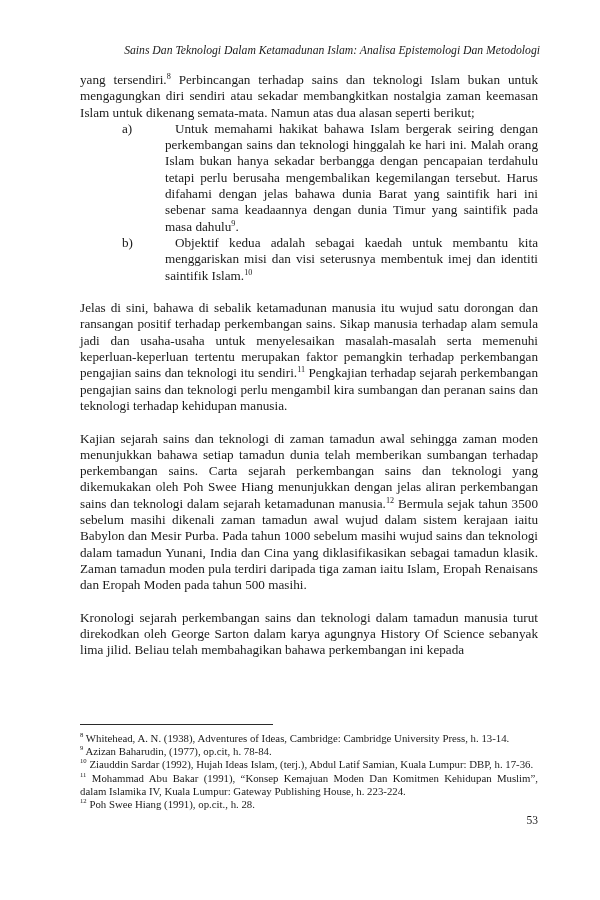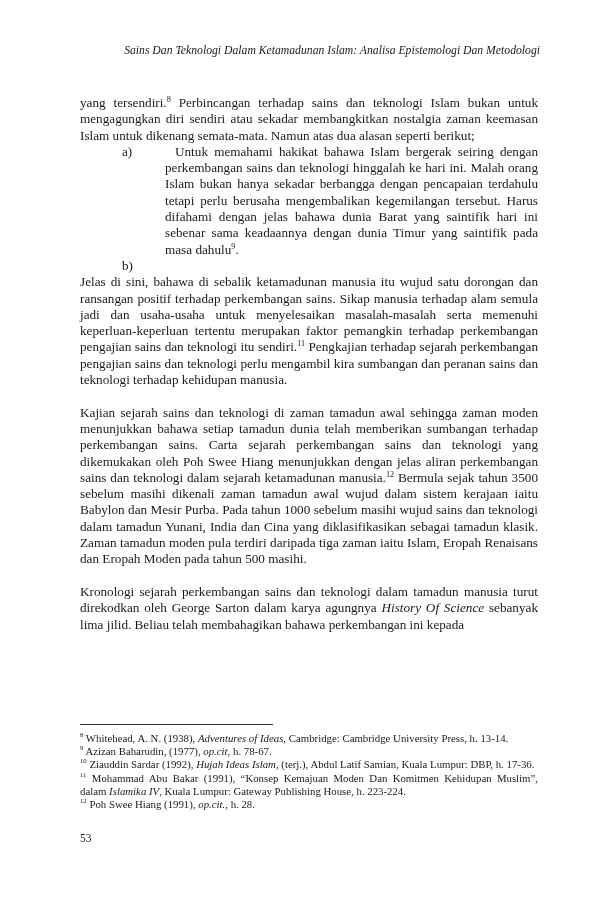--- a/index.html
+++ b/index.html
@@ -29,21 +29,20 @@
     white-space: nowrap;
   }
   .body-text {
     position: absolute;
     top: 72px;
     left: 80px;
     width: 458px;
     font-size: 13.2px;
     line-height: 16.3px;
     text-align: justify;
-    margin-top: 23px;
   }
   .para { margin: 0; }
   .gap-after { margin-bottom: 16.3px; }
   .section-heading {
     font-size: 13.5px;
     font-weight: 700;
     margin: 0 0 16.3px 0;
     text-align: left;
     line-height: 16.3px;
   }
@@ -56,40 +55,40 @@
   .list-item .item-body {
     margin-left: 85px;
     text-indent: 10px;
     text-align: justify;
   }
   sup {
     font-size: 0.62em;
     line-height: 0;
     vertical-align: super;
   }
-  .it { font-style: italic; }
+  .it { }
   .footnote-area {
     position: absolute;
     left: 80px;
     top: 724px;
     width: 458px;
     font-size: 10.8px;
     line-height: 13.2px;
     text-align: justify;
   }
   .footnote-separator {
     width: 193px;
     height: 0;
     border-top: 1.2px solid #2a2a2a;
     margin-bottom: 7px;
   }
   .footnote { margin: 0; }
   .page-number {
-    text-align: left;
-    margin-top: 21px;
+    text-align: right;
+    margin-top: 3px;
     font-size: 11.5px;
   }
 </style>
 </head>
 <body>
 
 <div class="page">
 
   <div class="running-header">
     <span>Sains Dan Teknologi Dalam Ketamadunan Islam: Analisa Epistemologi Dan Metodologi</span>
@@ -99,38 +98,39 @@
 
     <p class="para"><span>yang tersendiri.</span><sup>8</sup><span> Perbincangan terhadap sains dan teknologi Islam bukan untuk mengagungkan diri sendiri atau sekadar membangkitkan nostalgia zaman keemasan Islam untuk dikenang semata-mata. Namun atas dua alasan seperti berikut;</span></p>
 
     <div class="list-item">
       <span class="marker">a)</span>
       <div class="item-body"><span>Untuk memahami hakikat bahawa Islam bergerak seiring dengan perkembangan sains dan teknologi hinggalah ke hari ini. Malah orang Islam bukan hanya sekadar berbangga dengan pencapaian terdahulu tetapi perlu berusaha mengembalikan kegemilangan tersebut. Harus difahami dengan jelas bahawa dunia Barat yang saintifik hari ini sebenar sama keadaannya dengan dunia Timur yang saintifik pada masa dahulu</span><sup>9</sup><span>.</span></div>
     </div>
 
     <div class="list-item gap-after">
       <span class="marker">b)</span>
+      <div class="item-body"><span>Objektif kedua adalah sebagai kaedah untuk membantu kita menggariskan misi dan visi seterusnya membentuk imej dan identiti saintifik Islam.</span><sup>10</sup></div>
     </div>
 
     <p class="para gap-after"><span>Jelas di sini, bahawa di sebalik ketamadunan manusia itu wujud satu dorongan dan ransangan positif terhadap perkembangan sains. Sikap manusia terhadap alam semula jadi dan usaha-usaha untuk menyelesaikan masalah-masalah serta memenuhi keperluan-keperluan tertentu merupakan faktor pemangkin terhadap perkembangan pengajian sains dan teknologi itu sendiri.</span><sup>11</sup><span> Pengkajian terhadap sejarah perkembangan pengajian sains dan teknologi perlu mengambil kira sumbangan dan peranan sains dan teknologi terhadap kehidupan manusia.</span></p>
 
 
     <p class="para gap-after"><span>Kajian sejarah sains dan teknologi di zaman tamadun awal sehingga zaman moden menunjukkan bahawa setiap tamadun dunia telah memberikan sumbangan terhadap perkembangan sains. Carta sejarah perkembangan sains dan teknologi yang dikemukakan oleh Poh Swee Hiang menunjukkan dengan jelas aliran perkembangan sains dan teknologi dalam sejarah ketamadunan manusia.</span><sup>12</sup><span> Bermula sejak tahun 3500 sebelum masihi dikenali zaman tamadun awal wujud dalam sistem kerajaan iaitu Babylon dan Mesir Purba. Pada tahun 1000 sebelum masihi wujud sains dan teknologi dalam tamadun Yunani, India dan Cina yang diklasifikasikan sebagai tamadun klasik. Zaman tamadun moden pula terdiri daripada tiga zaman iaitu Islam, Eropah Renaisans dan Eropah Moden pada tahun 500 masihi.</span></p>
 
     <p class="para"><span>Kronologi sejarah perkembangan sains dan teknologi dalam tamadun manusia turut direkodkan oleh George Sarton dalam karya agungnya </span><span class="it">History Of Science</span><span> sebanyak lima jilid. Beliau telah membahagikan bahawa perkembangan ini kepada</span></p>
 
   </div>
 
   <div class="footnote-area">
 
     <div class="footnote-separator"></div>
 
     <div class="footnote"><sup>8</sup><span><span> Whitehead, A. N. (1938), </span><span class="it">Adventures of Ideas</span><span>, Cambridge: Cambridge University Press, h. 13-14.</span></span></div>
 
-    <div class="footnote"><sup>9</sup><span><span> Azizan Baharudin, (1977), </span><span class="it">op.cit</span><span>, h. 78-67.</span></span></div>
+    <div class="footnote"><sup>9</sup><span><span> Azizan Baharudin, (1977), </span><span class="it">op.cit</span><span>, h. 78-84.</span></span></div>
 
     <div class="footnote"><sup>10</sup><span><span> Ziauddin Sardar (1992), </span><span class="it">Hujah Ideas Islam</span><span>, (terj.), Abdul Latif Samian, Kuala Lumpur: DBP, h. 17-36.</span></span></div>
 
     <div class="footnote"><sup>11</sup><span><span> Mohammad Abu Bakar (1991), “Konsep Kemajuan Moden Dan Komitmen Kehidupan Muslim”, dalam </span><span class="it">Islamika IV</span><span>, Kuala Lumpur: Gateway Publishing House, h. 223-224.</span></span></div>
 
     <div class="footnote"><sup>12</sup><span><span> Poh Swee Hiang (1991), </span><span class="it">op.cit.</span><span>, h. 28.</span></span></div>
 
     <div class="page-number">53</div>
 
   </div>

